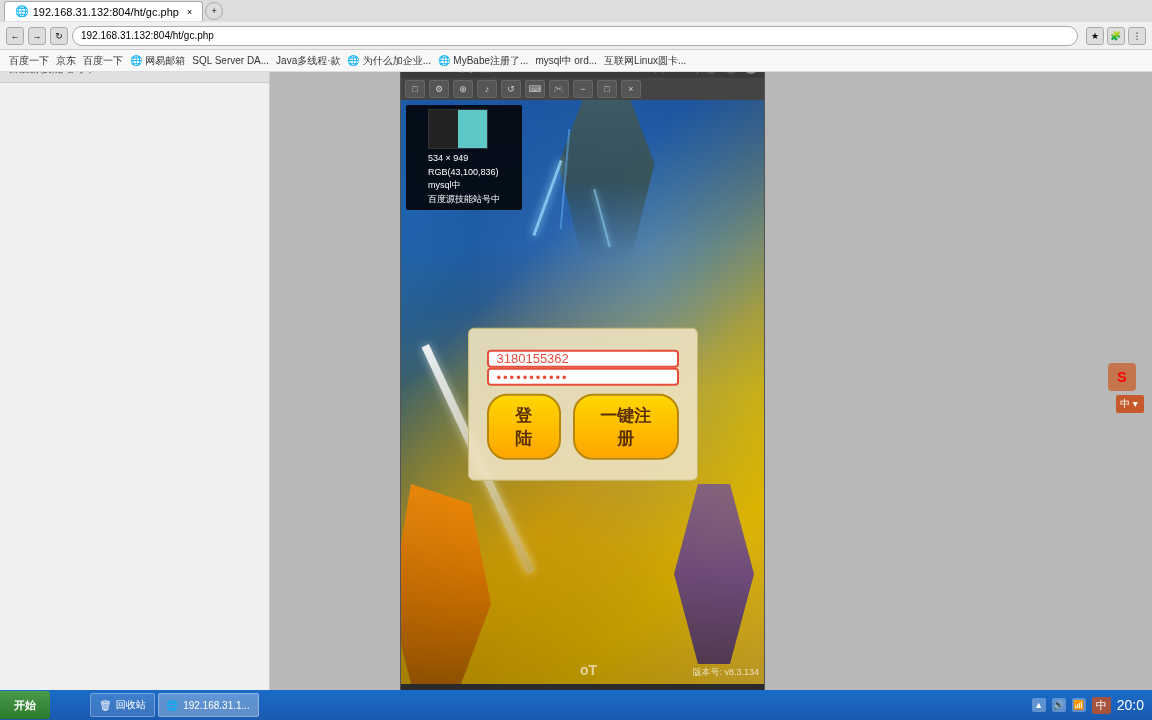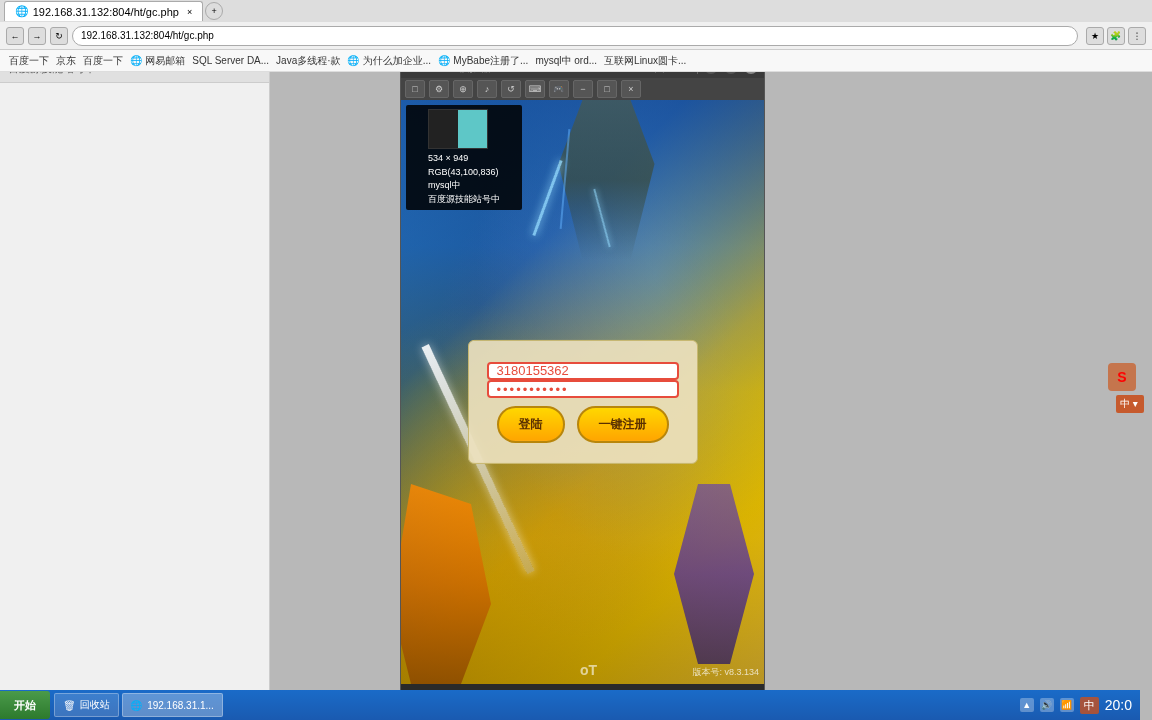--- a/index.html
+++ b/index.html
@@ -296,21 +296,21 @@
       justify-content: center;
       margin-top: 8px;
     }
 
     .login-btn {
       padding: 8px 20px;
       border: 2px solid #b8860b;
       border-radius: 20px;
       background: linear-gradient(180deg, #ffd700 0%, #ffa500 100%);
       color: #5a3000;
-      font-size: 12px;
+      font-size: 17px;
       font-weight: bold;
       cursor: pointer;
       font-family: 'Arial', sans-serif;
     }
 
     
     .version-text {
       position: absolute;
       bottom: 5px;
       right: 5px;
@@ -337,26 +337,27 @@
       gap: 1px;
       cursor: pointer;
       padding: 2px 4px;
     }
 
     
     .taskbar {
       position: absolute;
       bottom: 0;
       left: 0;
-      right: 12px;
+      right: 0;
       height: 30px;
       background: linear-gradient(180deg, #1a6bc8 0%, #1a5ab0 100%);
       display: flex;
       align-items: center;
       z-index: 100;
+      gap: 36px;
     }
 
     .taskbar-start {
       width: 50px;
       height: 28px;
       background: linear-gradient(180deg, #4a9a4a 0%, #2d7a2d 100%);
       border-radius: 0 3px 3px 0;
       display: flex; align-items: center; justify-content: center;
       color: white;
       font-size: 11px;

